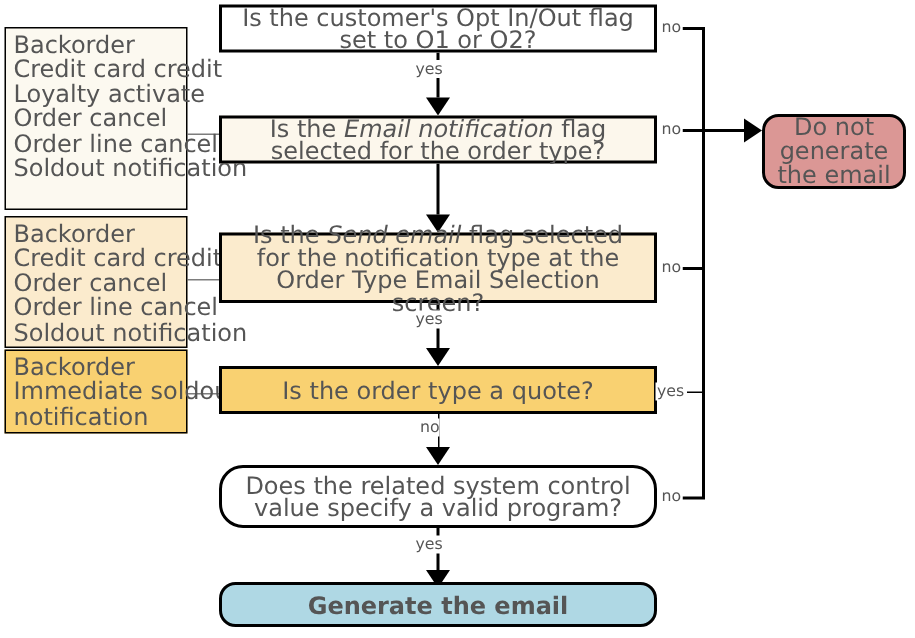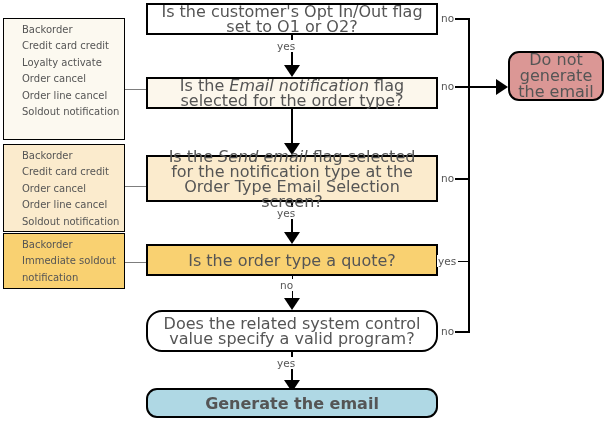--- a/index.html
+++ b/index.html
@@ -46,23 +46,23 @@
     border-radius: 11px;
     line-height: 16px;
   }
 
   
   .legend {
     position: absolute;
     box-sizing: border-box;
     border: 1px solid #000000;
     color: #555555;
-    font-size: 10px;
+    font-size: 16px;
     line-height: 16.4px;
-    padding: 3px 4px 3px 18px;
+    padding: 3px 4px 3px 5px;
     text-align: left;
     z-index: 3;
   }
   .legend.cream { background: #fcf9f0; }
   .legend.tan   { background: #fbebcd; }
   .legend.amber { background: #f9d171; }
   .legend div { white-space: nowrap; }
 
   
   .vline {
@@ -174,21 +174,21 @@
   </div>
 
   <div class="node plain" style="left:146px; top:310px; width:292px; height:42px;border-radius:16px;">
     <span>Does the related system control value specify a valid program?</span>
   </div>
 
   <div class="node terminator" style="left:146px; top:388px; width:292px; height:30px;font-weight:bold;">
     <span>Generate the email</span>
   </div>
 
-  <div class="node stop" style="left:508px; top:51px; width:96px; height:50px;">
+  <div class="node stop" style="left:508px; top:76px; width:96px; height:50px;">
     <span>Do not generate the email</span>
   </div>
 
   <div class="vline" style="left:291px; top:35px; height:30px;"></div>
   <div class="arrow-down" style="left:284px; top:65px;"></div>
   <div class="edge-label" style="left:277px; top:40px;">yes</div>
 
   <div class="vline" style="left:291px; top:109px; height:34px;"></div>
   <div class="arrow-down" style="left:284px; top:143px;"></div>
 

